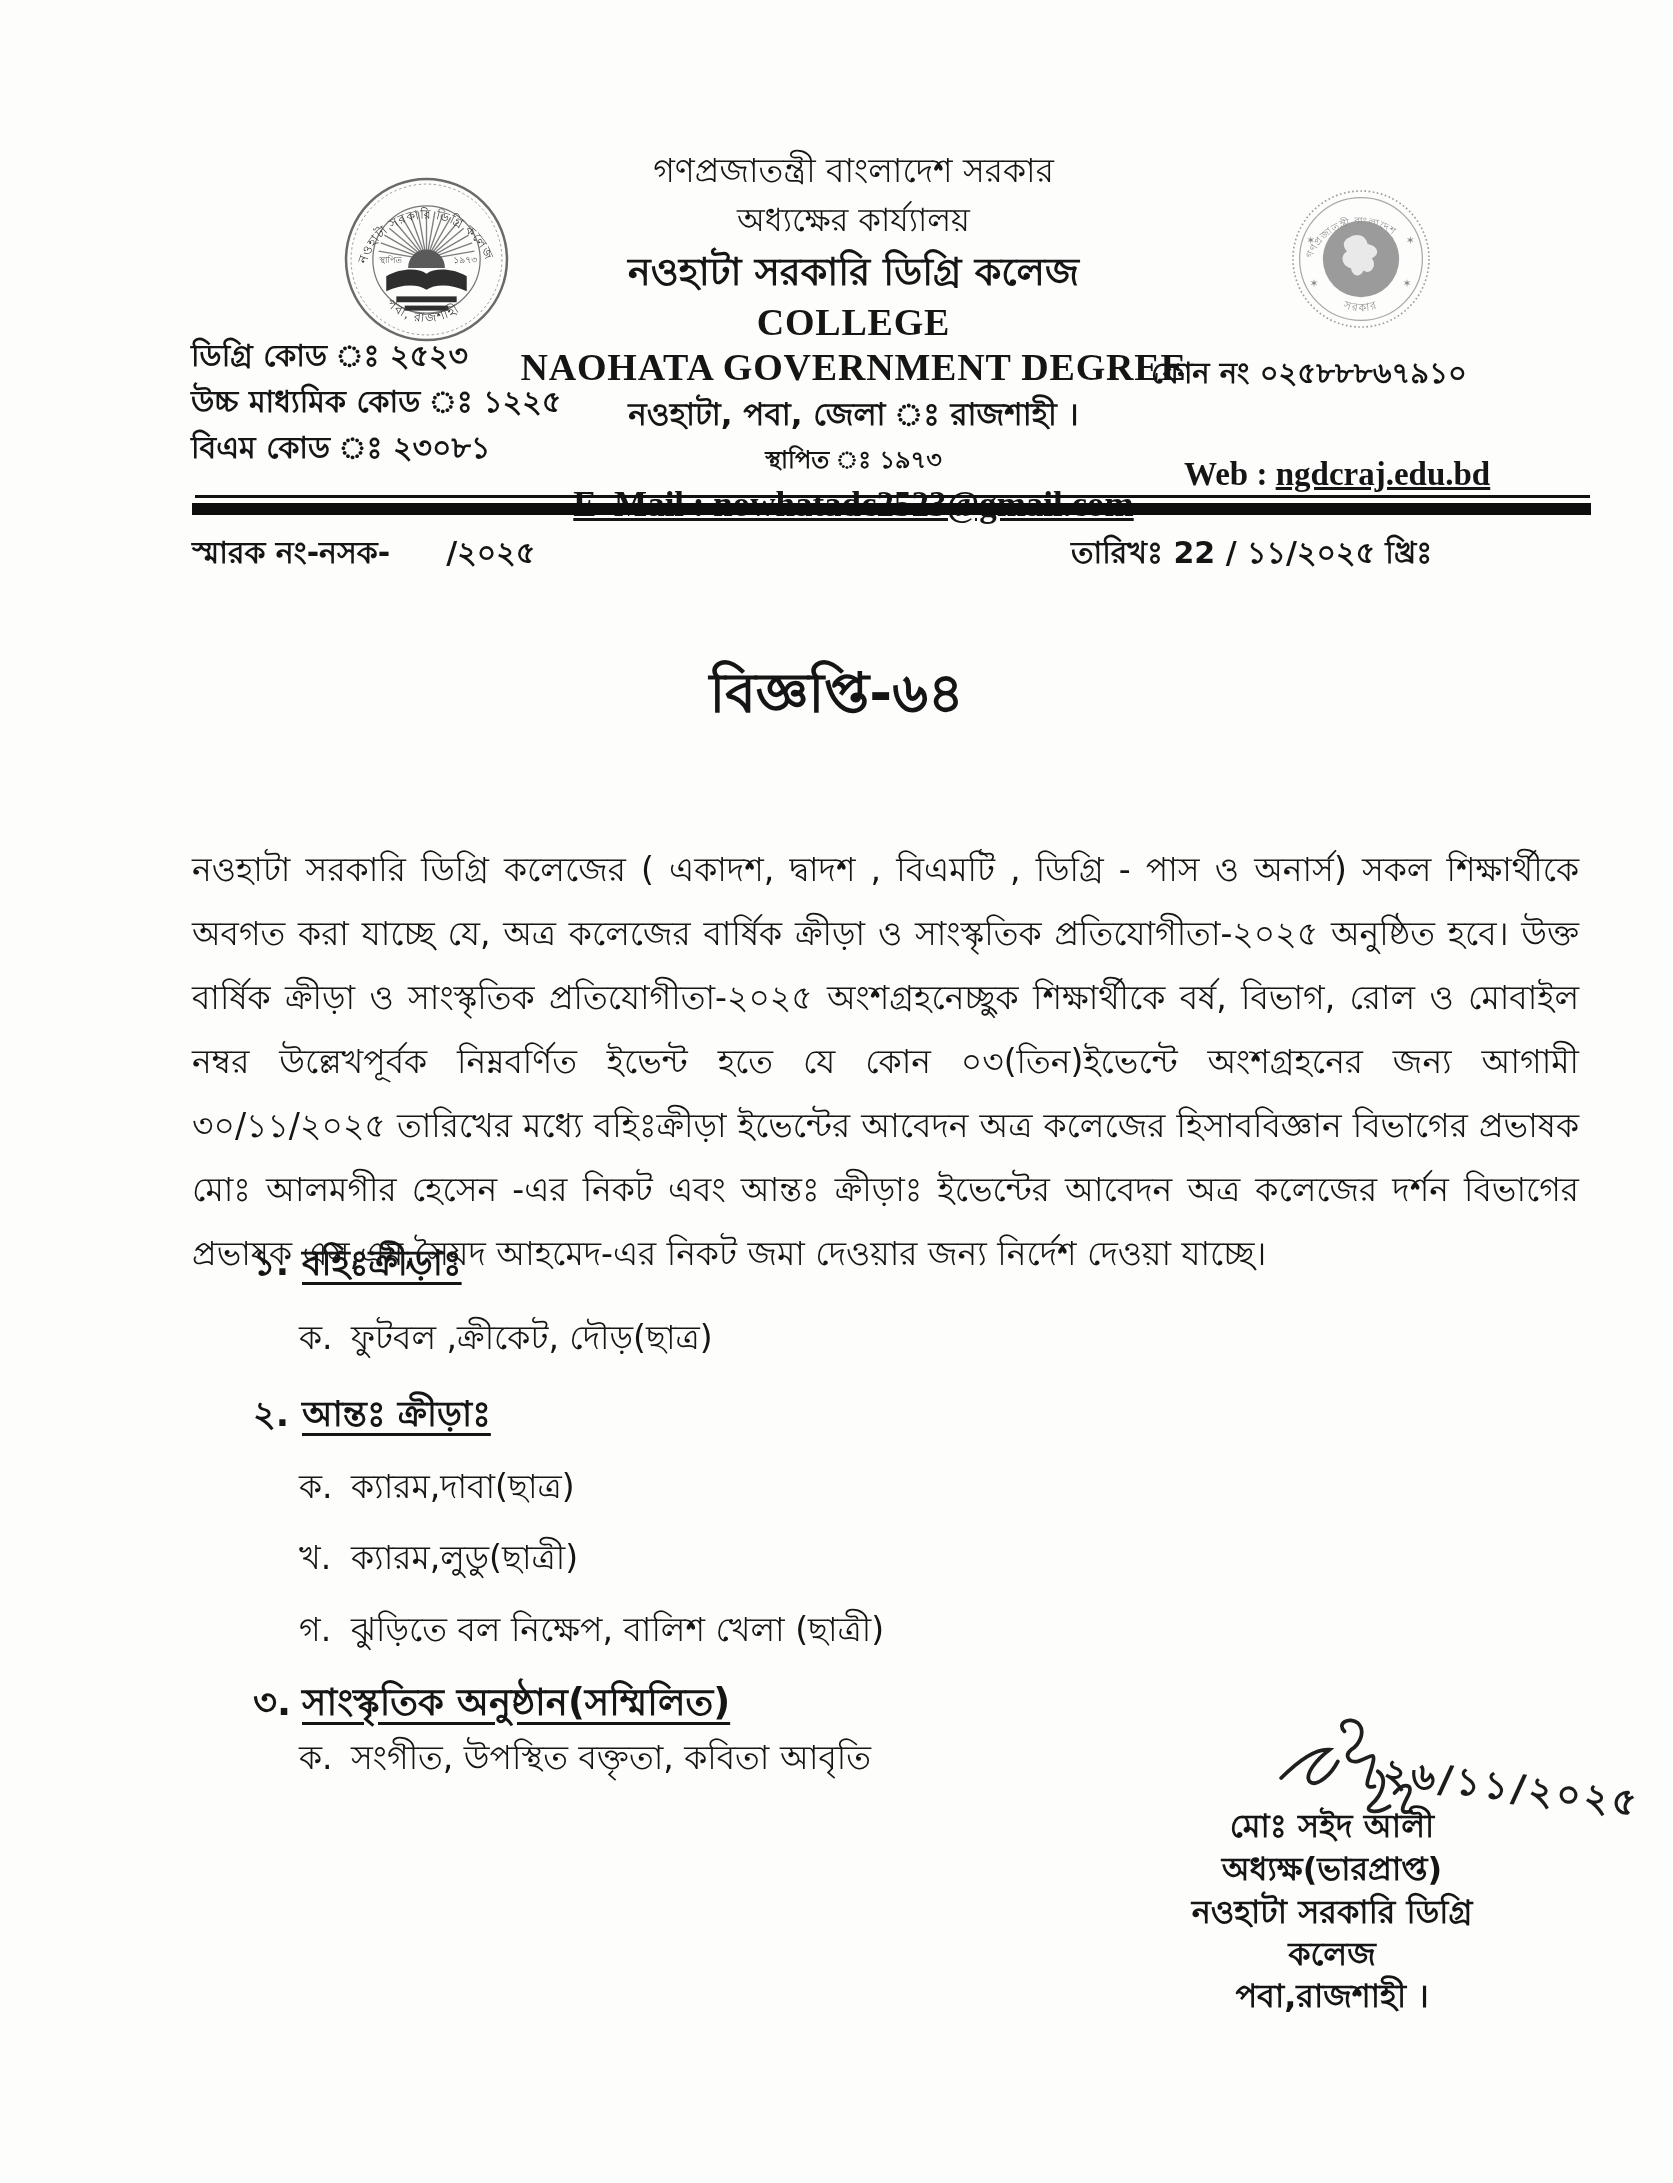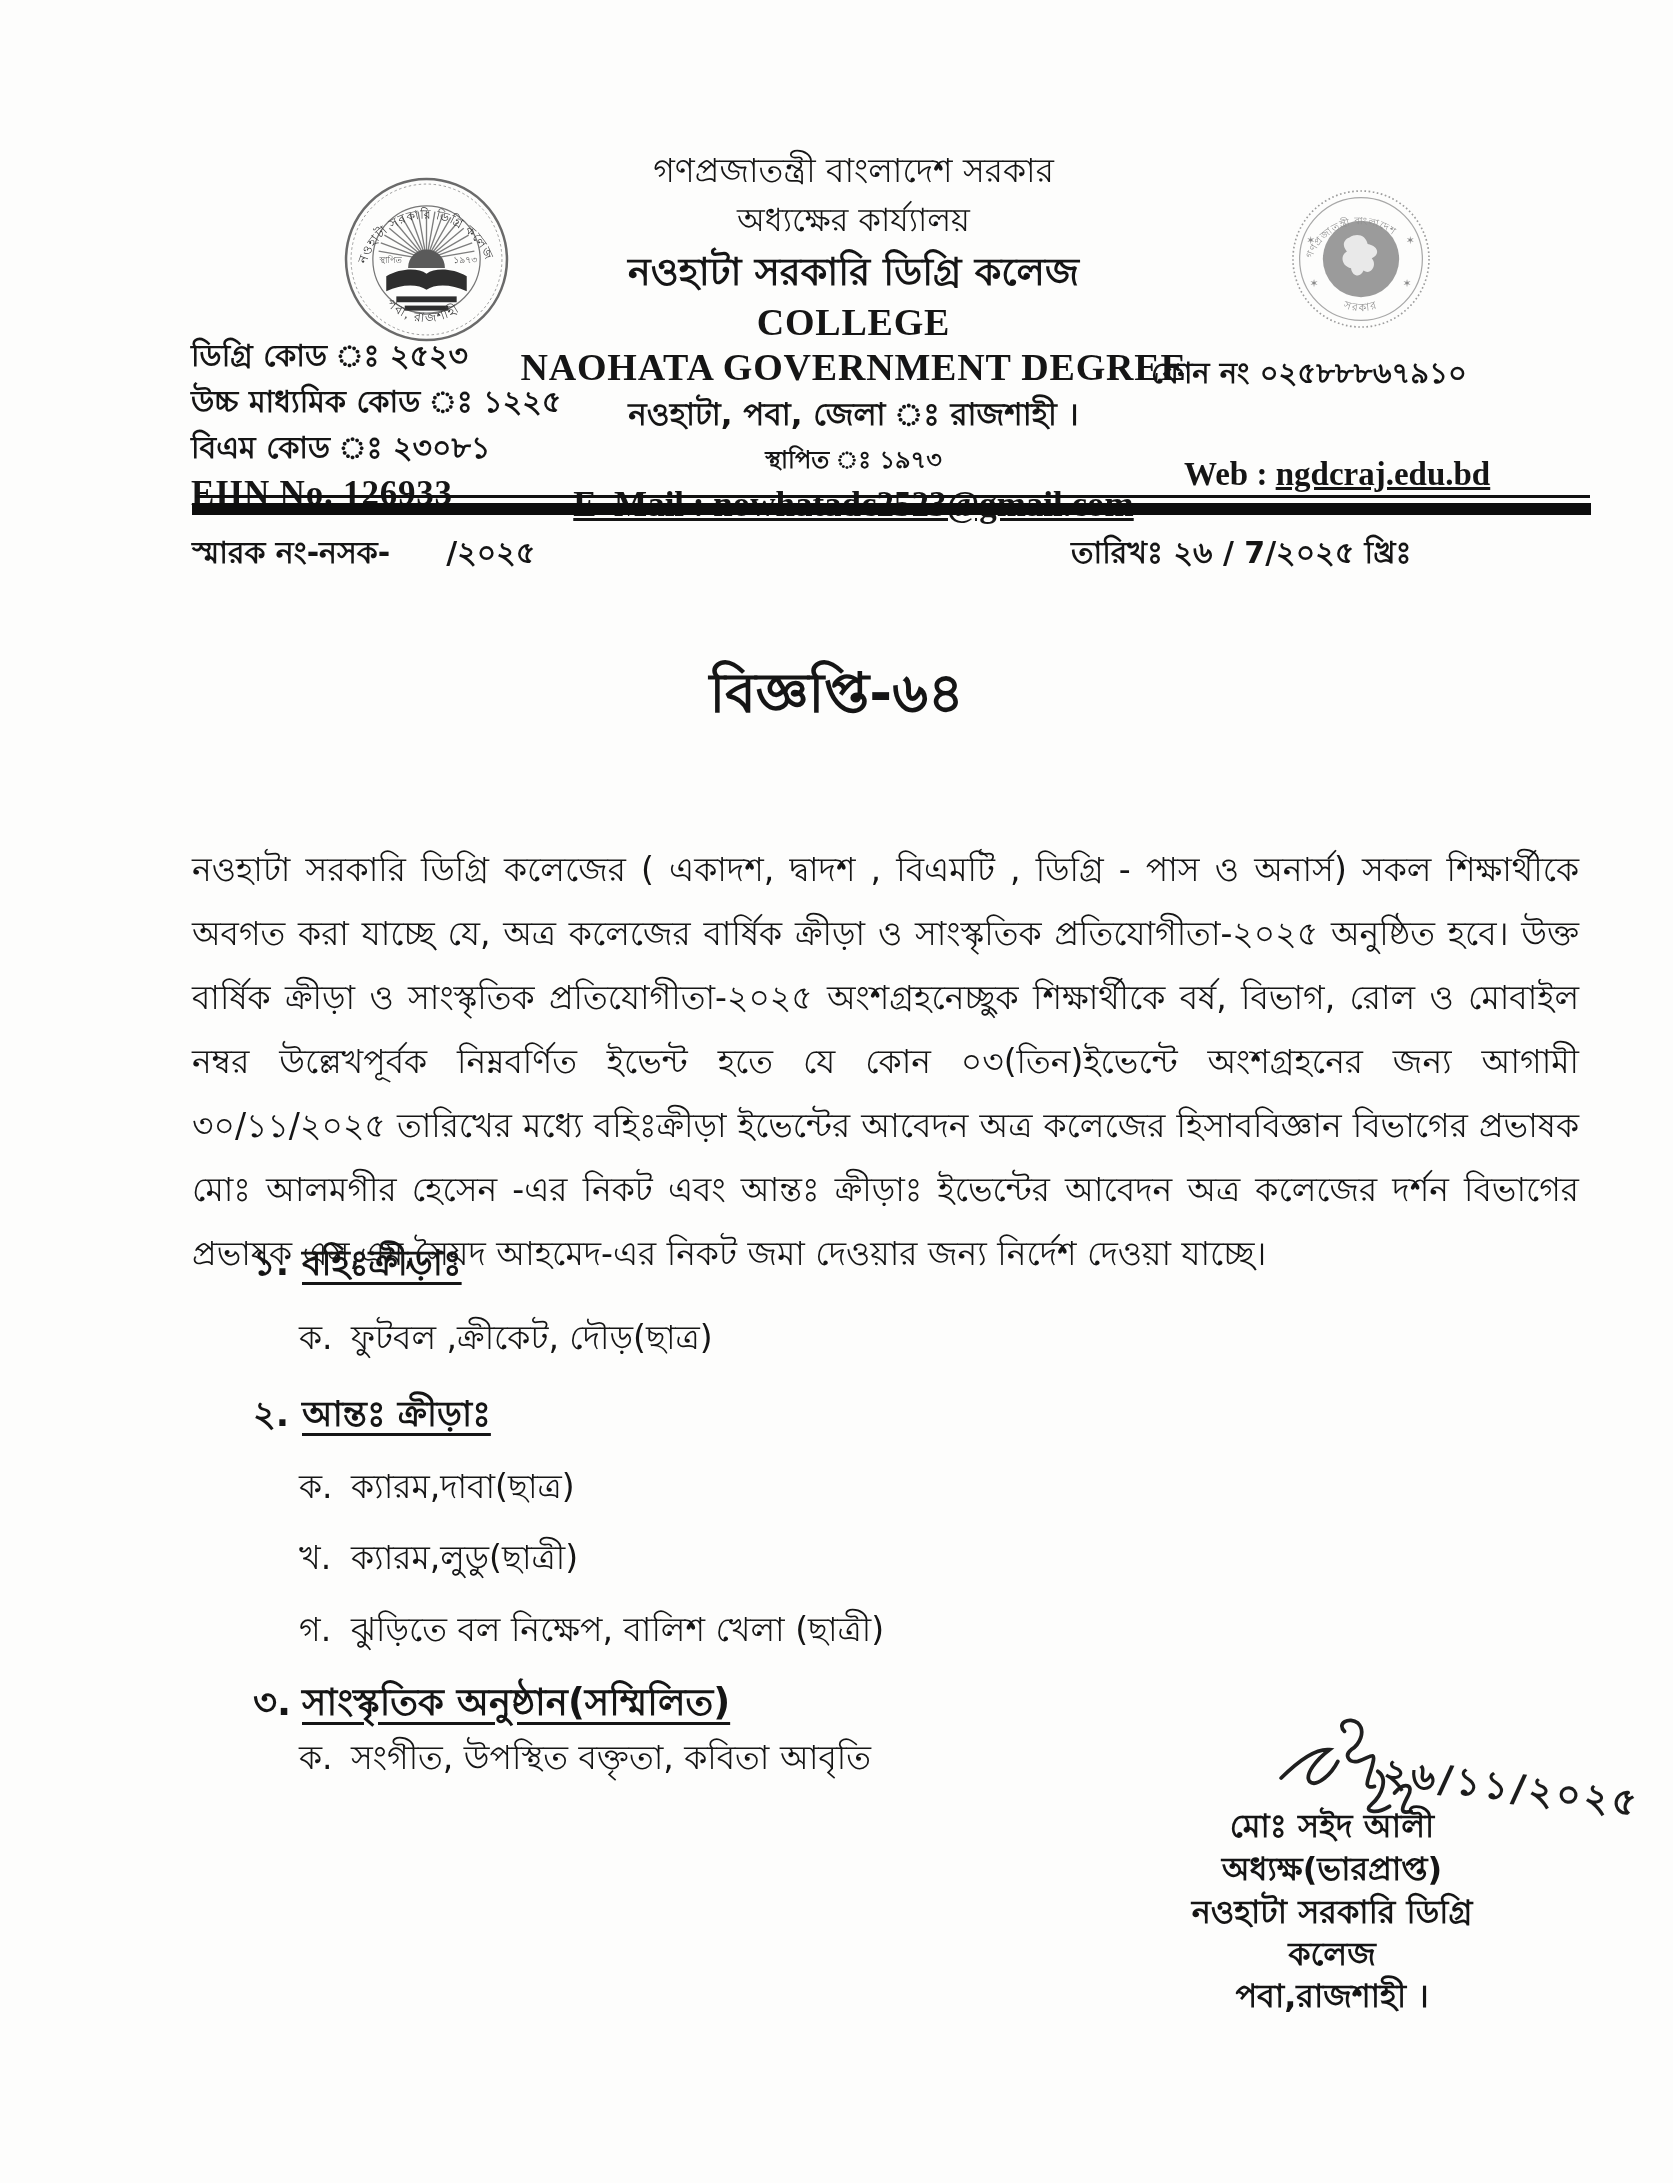--- a/index.html
+++ b/index.html
@@ -144,37 +144,36 @@
     <div class="en college-en">NAOHATA GOVERNMENT DEGREE</div>
     <div class="bn addr-line">নওহাটা, পবা, জেলা ঃ রাজশাহী ।</div>
     <div class="bn estd-line">স্থাপিত ঃ ১৯৭৩</div>
     <div class="en email-line">E_Mail : nowhatadc2523@gmail.com</div>
   </div>
 
   <div class="abs bn left-info">
     <div>ডিগ্রি কোড ঃ ২৫২৩</div>
     <div>উচ্চ মাধ্যমিক কোড ঃ ১২২৫</div>
     <div>বিএম কোড ঃ ২৩০৮১</div>
-    <div class="en eiin">EIIN No. 126933</div>
   </div>
 
   <div class="abs bn right-info">
     <div>ফোন নং ০২৫৮৮৮৬৭৯১০</div>
   </div>
   <div class="abs en web-line">
     <span>Web : </span><span class="uval">ngdcraj.edu.bd</span>
   </div>
 
   <div class="abs rule-thin"></div>
   <div class="abs rule-thick"></div>
 
   <div class="abs bn memo-left">
     <span>স্মারক নং-নসক-</span><span class="memo-year">/২০২৫</span>
   </div>
-  <div class="abs bn memo-right">তারিখঃ ২৬ / 7/২০২৫ খ্রিঃ</div>
+  <div class="abs bn memo-right">তারিখঃ 22 / ১১/২০২৫ খ্রিঃ</div>
 
   <div class="abs bn notice-title">বিজ্ঞপ্তি-৬৪</div>
 
   <div class="abs bn body-par">নওহাটা সরকারি ডিগ্রি কলেজের ( একাদশ, দ্বাদশ , বিএমটি , ডিগ্রি - পাস ও অনার্স) সকল শিক্ষার্থীকে অবগত করা যাচ্ছে যে,  অত্র কলেজের বার্ষিক ক্রীড়া ও  সাংস্কৃতিক প্রতিযোগীতা-২০২৫ অনুষ্ঠিত হবে। উক্ত বার্ষিক ক্রীড়া ও সাংস্কৃতিক প্রতিযোগীতা-২০২৫  অংশগ্রহনেচ্ছুক  শিক্ষার্থীকে বর্ষ, বিভাগ, রোল ও মোবাইল নম্বর উল্লেখপূর্বক নিম্নবর্ণিত ইভেন্ট হতে যে কোন ০৩(তিন)ইভেন্টে অংশগ্রহনের জন্য আগামী ৩০/১১/২০২৫ তারিখের মধ্যে বহিঃক্রীড়া ইভেন্টের আবেদন অত্র কলেজের হিসাববিজ্ঞান বিভাগের প্রভাষক মোঃ আলমগীর হেসেন -এর নিকট এবং আন্তঃ ক্রীড়াঃ ইভেন্টের আবেদন অত্র কলেজের দর্শন বিভাগের প্রভাষক এস,এম,সৈয়দ আহমেদ-এর নিকট জমা দেওয়ার জন্য নির্দেশ দেওয়া যাচ্ছে।</div>
 
   <div class="abs bn sec-head" style="left:253px;top:1236px;">
     <span class="sec-num">১.</span><span class="sec-label">বহিঃক্রীড়াঃ</span>
   </div>
   <div class="abs bn sub-item" style="left:299px;top:1312px;">
     <span class="sub-letter">ক.</span><span>ফুটবল ,ক্রীকেট, দৌড়(ছাত্র)</span>

